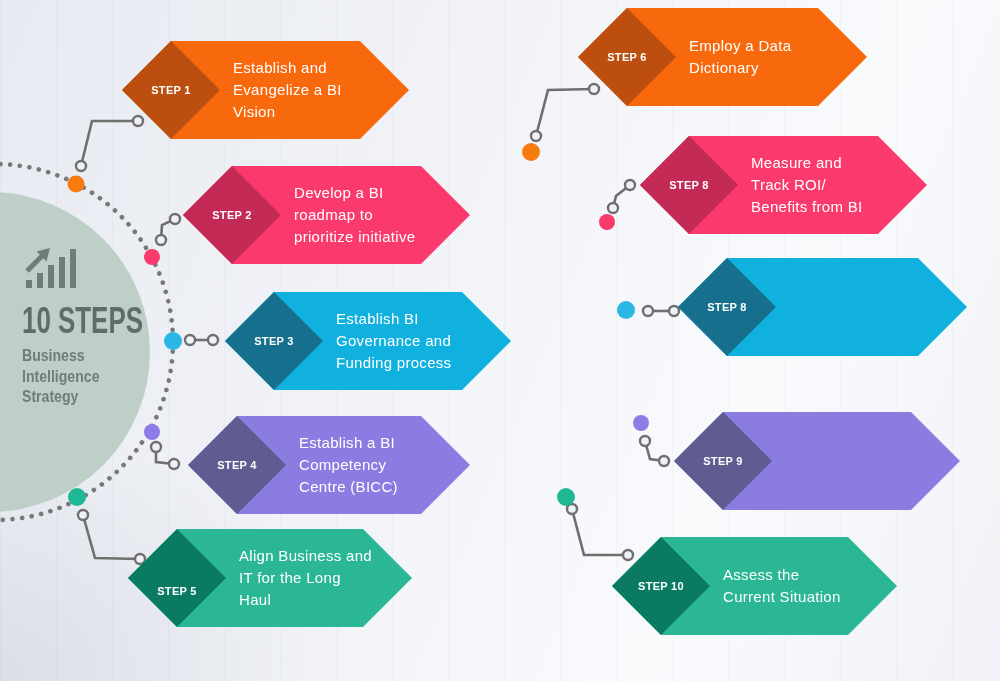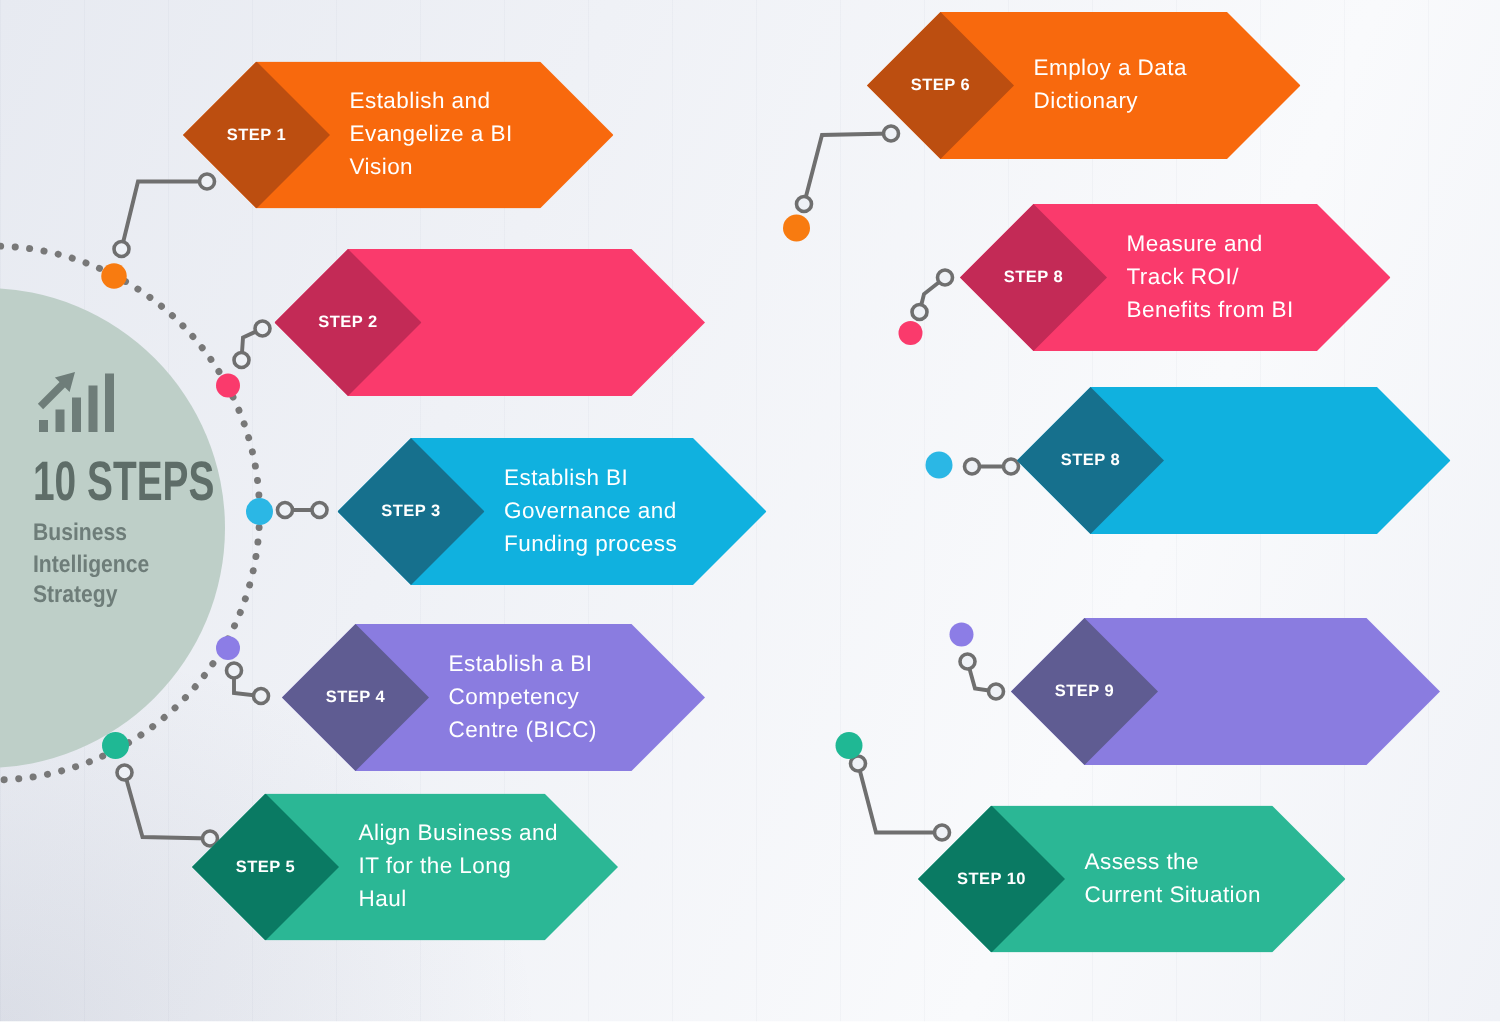--- a/index.html
+++ b/index.html
@@ -15,21 +15,21 @@
   .connector{stroke:#6f6f6f;stroke-width:2.6;fill:none;}
   .node{fill:#eef1f6;stroke:#6f6f6f;stroke-width:2.4;}
   
   .banner{position:absolute;height:98px;}
   .hex{position:absolute;left:0;top:0;width:100%;height:100%;
        clip-path:polygon(0 50%,49px 0,calc(100% - 49px) 0,100% 50%,calc(100% - 49px) 100%,49px 100%);}
   .diamond{position:absolute;left:0;top:0;width:98px;height:100%;
        clip-path:polygon(0 50%,50% 0,100% 50%,50% 100%);}
   .step-label{position:absolute;left:0;top:50%;width:98px;transform:translateY(-50%);
        text-align:center;color:#fff;font-weight:700;font-size:11px;letter-spacing:.3px;}
-  .step-label.low{}
+  .step-label.low{margin-top:13px;}
   .step-desc{position:absolute;left:111px;top:50%;transform:translateY(-50%);
        color:#fff;font-weight:400;font-size:15px;line-height:22px;letter-spacing:.3px;white-space:pre-line;}
   
   .hub-title{position:absolute;left:22px;top:300px;font-size:37px;font-weight:700;color:#5e6d68;
        transform:scaleX(0.70);transform-origin:left top;white-space:nowrap;letter-spacing:0;}
   .hub-subtitle{position:absolute;left:22px;top:346px;font-size:16px;font-weight:700;color:#6e7d79;
        line-height:20.5px;transform:scaleX(0.88);transform-origin:left top;white-space:pre-line;}
   .hub-icon{position:absolute;left:22px;top:242px;}
 </style>
 </head>
@@ -126,20 +126,23 @@
     <div class="step-label">STEP 1</div>
     <div class="step-desc">Establish and
 Evangelize a BI
 Vision</div>
   </div>
 
   <div class="banner" style="left:183px;top:166px;width:287px">
     <div class="hex" style="background: rgb(250, 58, 108);"></div>
     <div class="diamond" style="background: rgb(195, 42, 86);"></div>
     <div class="step-label">STEP 2</div>
+    <div class="step-desc">Develop a BI
+roadmap to
+prioritize initiative</div>
   </div>
 
   <div class="banner" style="left:225px;top:292px;width:286px">
     <div class="hex" style="background: rgb(16, 177, 223);"></div>
     <div class="diamond" style="background: rgb(22, 112, 141);"></div>
     <div class="step-label">STEP 3</div>
     <div class="step-desc">Establish BI
 Governance and
 Funding process</div>
   </div>

